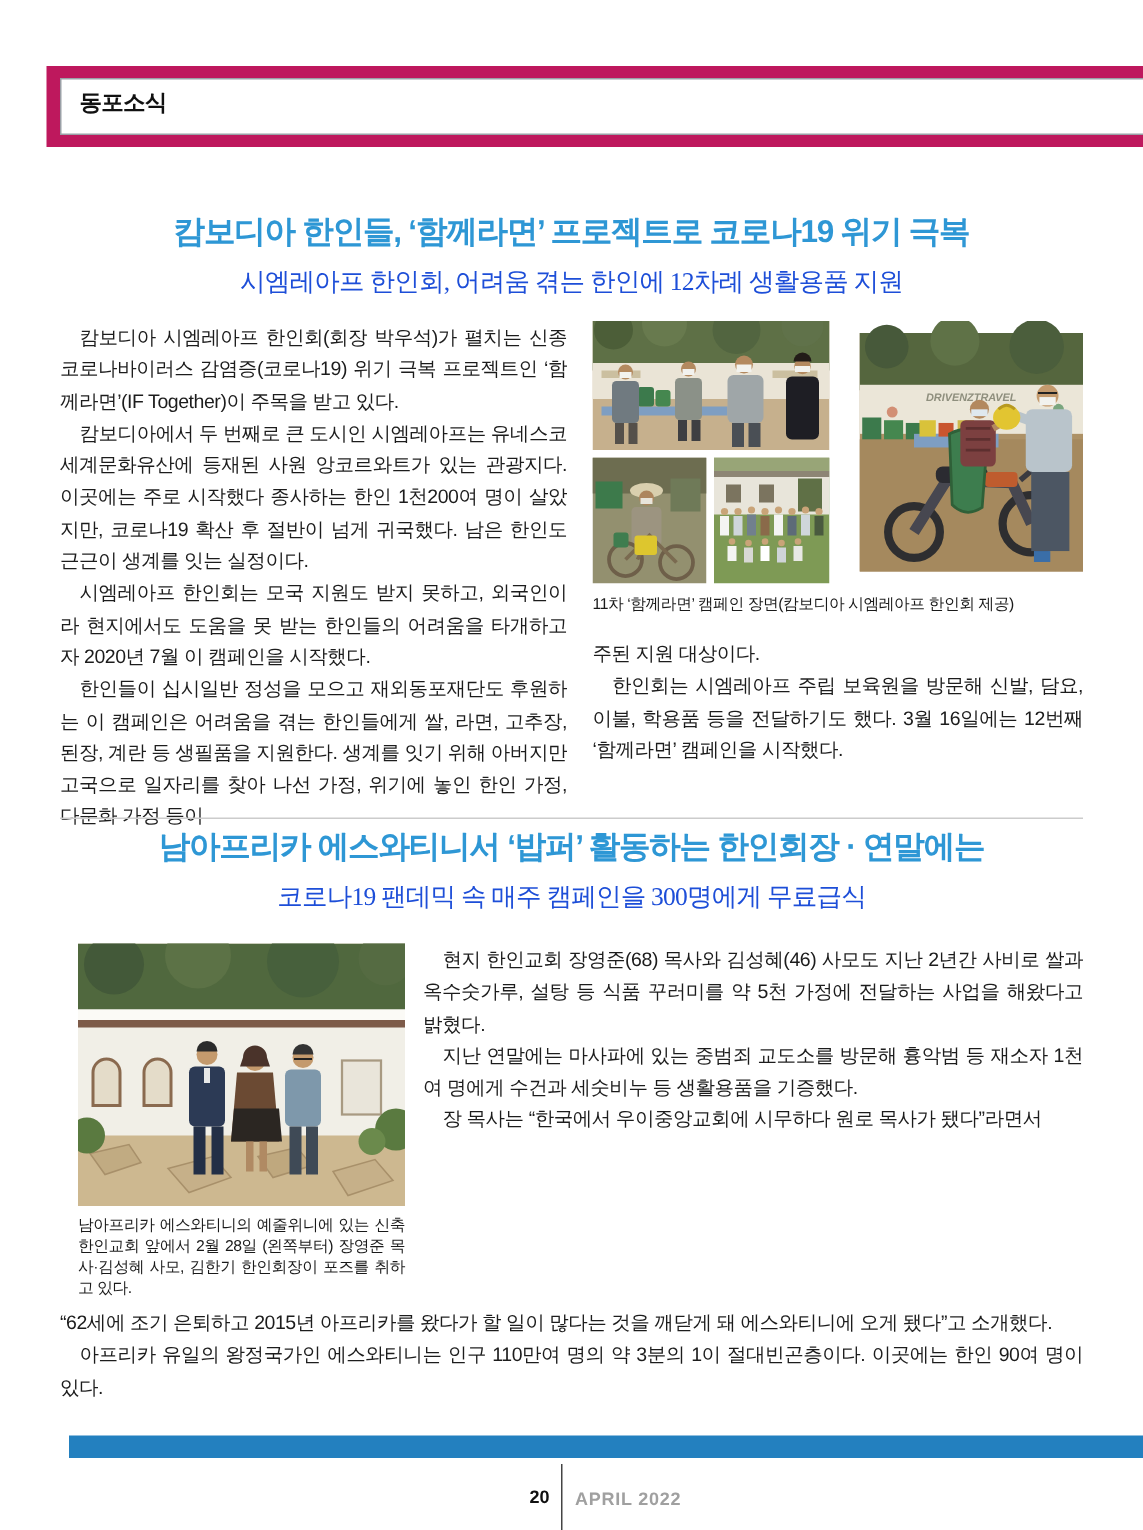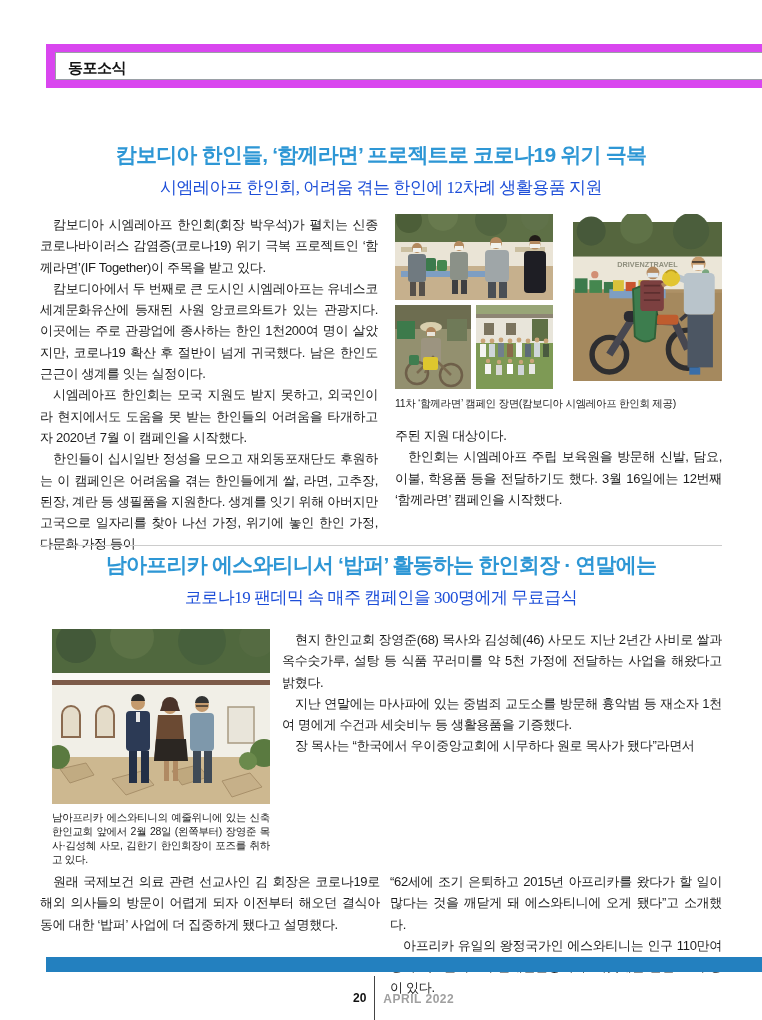--- a/index.html
+++ b/index.html
@@ -1,41 +1,41 @@
 <!DOCTYPE html>
 <html lang="ko"><head>
 <meta charset="utf-8">
 <style>
   html,body{margin:0;padding:0;background:#ffffff;}
   .page{position:relative;width:762px;height:1020px;background:#fff;overflow:hidden;
         font-family:"Liberation Sans",sans-serif;color:#1c1c1c;}
 
   
-  .header-band{position:absolute;top:44px;left:46px;right:0;height:44px;background:#d946ef;}
+  .header-band{position:absolute;top:44px;left:31px;right:0;height:54px;background:#be185d;}
   .header-inner{position:absolute;top:8px;left:9px;right:0;bottom:8px;background:#fff;
                 border:1px solid #9aa0a6;border-right:none;padding:6px 12px;box-sizing:border-box;}
   .header-label{font-size:15px;font-weight:bold;color:#111;letter-spacing:-0.5px;}
 
   
   .article{position:absolute;left:40px;width:682px;}
   .title{margin:0 0 7px;font-size:21px;line-height:28px;font-weight:bold;text-align:center;
          color:#2e97d5;letter-spacing:-0.8px;}
   .subtitle{margin:0 0 14px;font-size:17px;line-height:24px;font-weight:500;text-align:center;
             font-family:"Liberation Serif",serif;color:#1d4ed8;letter-spacing:-0.5px;}
   .bodytext p{margin:0;font-size:13px;line-height:21.3px;text-align:justify;text-indent:1em;
               letter-spacing:-0.3px;word-break:break-all;}
   .bodytext p.cont{text-indent:0;}
   .caption{font-size:10.5px;line-height:14px;color:#1a1a1a;letter-spacing:-0.3px;text-align:justify;}
 
   
   .a1{top:141px;}
   .a1-body{display:flex;justify-content:space-between;}
   .a1-left{width:338px;}
   .a1-right{width:327px;}
-  .collage{display:flex;gap:20px;}
+  .collage{display:flex;gap:20px;font-style:italic;}
   .collage-left{display:flex;flex-direction:column;gap:5px;width:158px;}
   .collage-row{display:flex;gap:5px;height:84px;}
   .collage svg{display:block;}
   .a1-caption{margin-top:7px;}
   .a1-right p:first-of-type{margin-top:15px;}
 
   
   .divider{position:absolute;top:545px;left:40px;right:40px;border-top:1px solid #cccccc;}
 
   
@@ -69,21 +69,21 @@
     </div>
   </div>
 
   <div class="article a1">
     <h1 class="title">캄보디아 한인들, ‘함께라면’ 프로젝트로 코로나19 위기 극복</h1>
     <h2 class="subtitle">시엠레아프 한인회, 어려움 겪는 한인에 12차례 생활용품 지원</h2>
 
     <div class="a1-body bodytext">
       <div class="a1-left">
         <p>캄보디아 시엠레아프 한인회(회장 박우석)가 펼치는 신종 코로나바이러스 감염증(코로나19) 위기 극복 프로젝트인 ‘함께라면’(IF Together)이 주목을 받고 있다.</p>
-        <p>캄보디아에서 두 번째로 큰 도시인 시엠레아프는 유네스코 세계문화유산에 등재된 사원 앙코르와트가 있는 관광지다. 이곳에는 주로 관광업에 종사하는 한인 1천200여 명이 살았지만, 코로나19 확산 후 절반이 넘게 귀국했다. 남은 한인도 근근이 생계를 잇는 실정이다.</p>
+        <p>캄보디아에서 두 번째로 큰 도시인 시엠레아프는 유네스코 세계문화유산에 등재된 사원 앙코르와트가 있는 관광지다. 이곳에는 주로 시작했다 종사하는 한인 1천200여 명이 살았지만, 코로나19 확산 후 절반이 넘게 귀국했다. 남은 한인도 근근이 생계를 잇는 실정이다.</p>
         <p>시엠레아프 한인회는 모국 지원도 받지 못하고, 외국인이라 현지에서도 도움을 못 받는 한인들의 어려움을 타개하고자 2020년 7월 이 캠페인을 시작했다.</p>
         <p>한인들이 십시일반 정성을 모으고 재외동포재단도 후원하는 이 캠페인은 어려움을 겪는 한인들에게 쌀, 라면, 고추장, 된장, 계란 등 생필품을 지원한다. 생계를 잇기 위해 아버지만 고국으로 일자리를 찾아 나선 가정, 위기에 놓인 한인 가정, 다문화 가정 등이</p>
       </div>
 
       <div class="a1-right">
         <div class="collage">
           <div class="collage-left">
 
             <svg width="158" height="86" viewBox="0 0 158 86">
               <rect width="158" height="86" fill="#c6b08d"></rect>
@@ -277,23 +277,20 @@
       </div>
 
       <div class="a2-right">
         <p>현지 한인교회 장영준(68) 목사와 김성혜(46) 사모도 지난 2년간 사비로 쌀과 옥수숫가루, 설탕 등 식품 꾸러미를 약 5천 가정에 전달하는 사업을 해왔다고 밝혔다.</p>
         <p>지난 연말에는 마사파에 있는 중범죄 교도소를 방문해 흉악범 등 재소자 1천여 명에게 수건과 세숫비누 등 생활용품을 기증했다.</p>
         <p>장 목사는 “한국에서 우이중앙교회에 시무하다 원로 목사가 됐다”라면서</p>
       </div>
     </div>
 
     <div class="a2-bottom bodytext">
-      <div class="a2-bl">
-        <p>원래 국제보건 의료 관련 선교사인 김 회장은 코로나19로 해외 의사들의 방문이 어렵게 되자 이전부터 해오던 결식아동에 대한 ‘밥퍼’ 사업에 더 집중하게 됐다고 설명했다.</p>
-      </div>
       <div class="a2-br">
         <p class="cont">“62세에 조기 은퇴하고 2015년 아프리카를 왔다가 할 일이 많다는 것을 깨닫게 돼 에스와티니에 오게 됐다”고 소개했다.</p>
         <p>아프리카 유일의 왕정국가인 에스와티니는 인구 110만여 명의 약 3분의 1이 절대빈곤층이다. 이곳에는 한인 90여 명이 있다.</p>
       </div>
     </div>
   </div>
 
   <div class="footer-bar"></div>
   <div class="footer">
     <span class="pnum">20</span>

